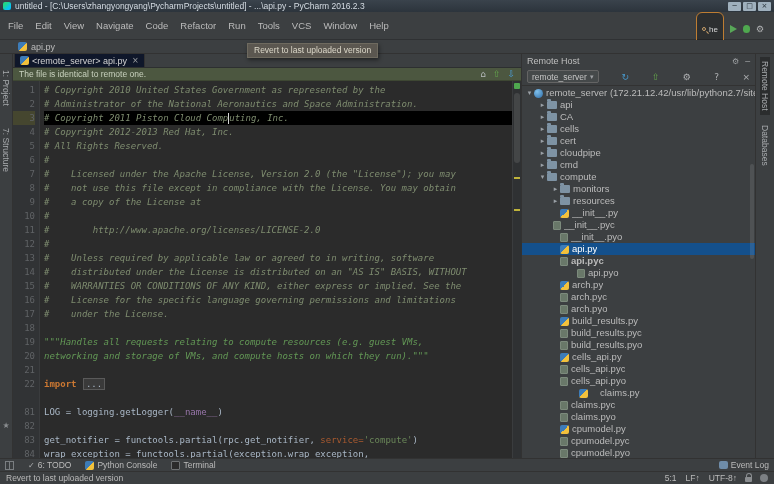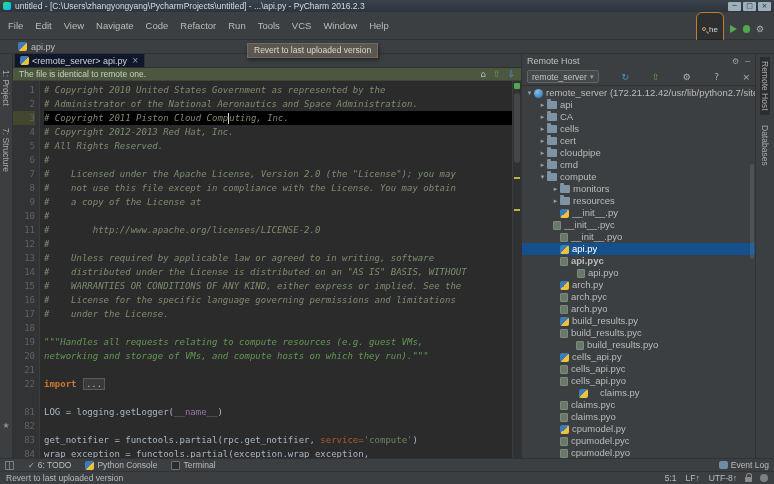--- a/index.html
+++ b/index.html
@@ -346,21 +346,21 @@
         <div class="tree-row" style="padding-left: 29px;">
           <span class="chev"></span>
           <span class="ticon pyfile-icon"></span>
           <span class="tlabel">build_results.py</span>
         </div>
         <div class="tree-row" style="padding-left: 29px;">
           <span class="chev"></span>
           <span class="ticon pyc-icon"></span>
           <span class="tlabel">build_results.pyc</span>
         </div>
-        <div class="tree-row" style="padding-left: 29px; margin-left: 16px;">
+        <div class="tree-row" style="padding-left: 29px;">
           <span class="chev"></span>
           <span class="ticon pyc-icon"></span>
           <span class="tlabel">build_results.pyo</span>
         </div>
         <div class="tree-row" style="padding-left: 29px;">
           <span class="chev"></span>
           <span class="ticon pyfile-icon"></span>
           <span class="tlabel">cells_api.py</span>
         </div>
         <div class="tree-row" style="padding-left: 29px;">

